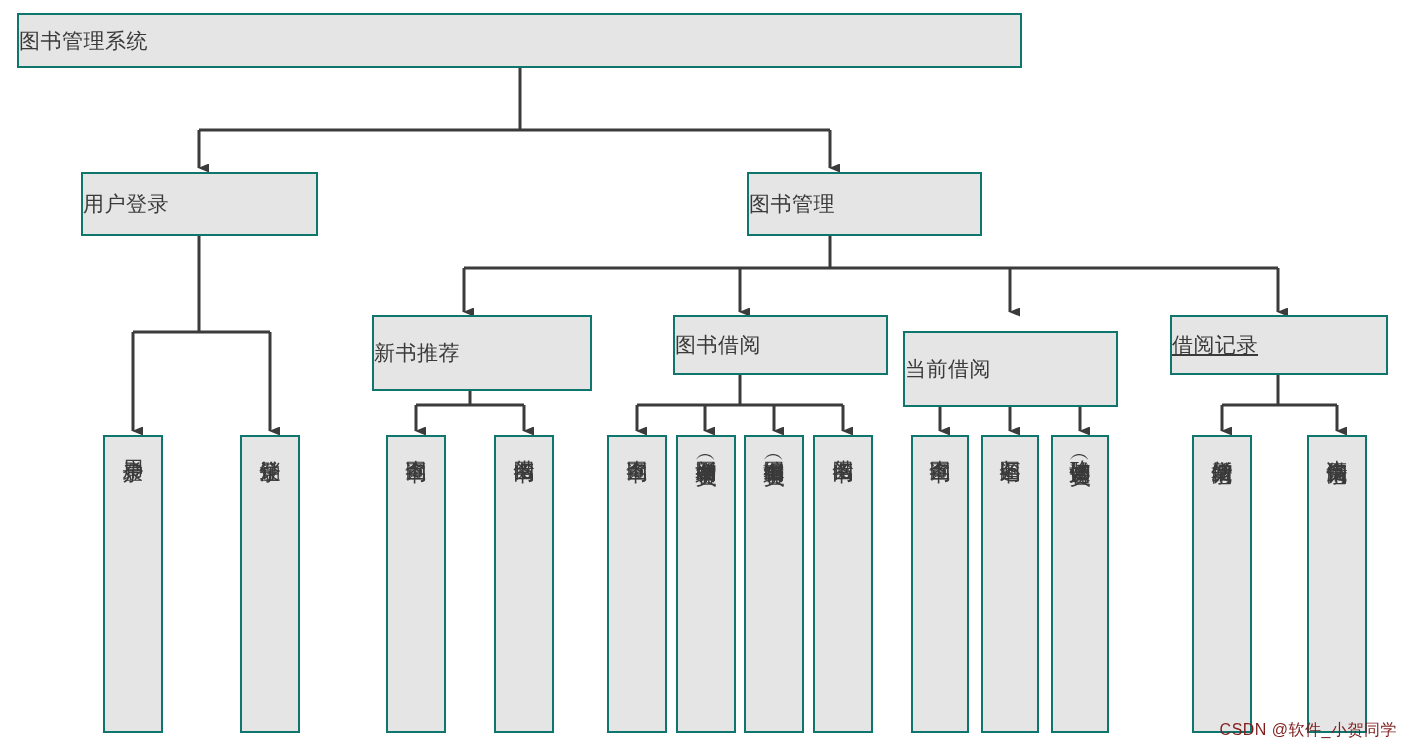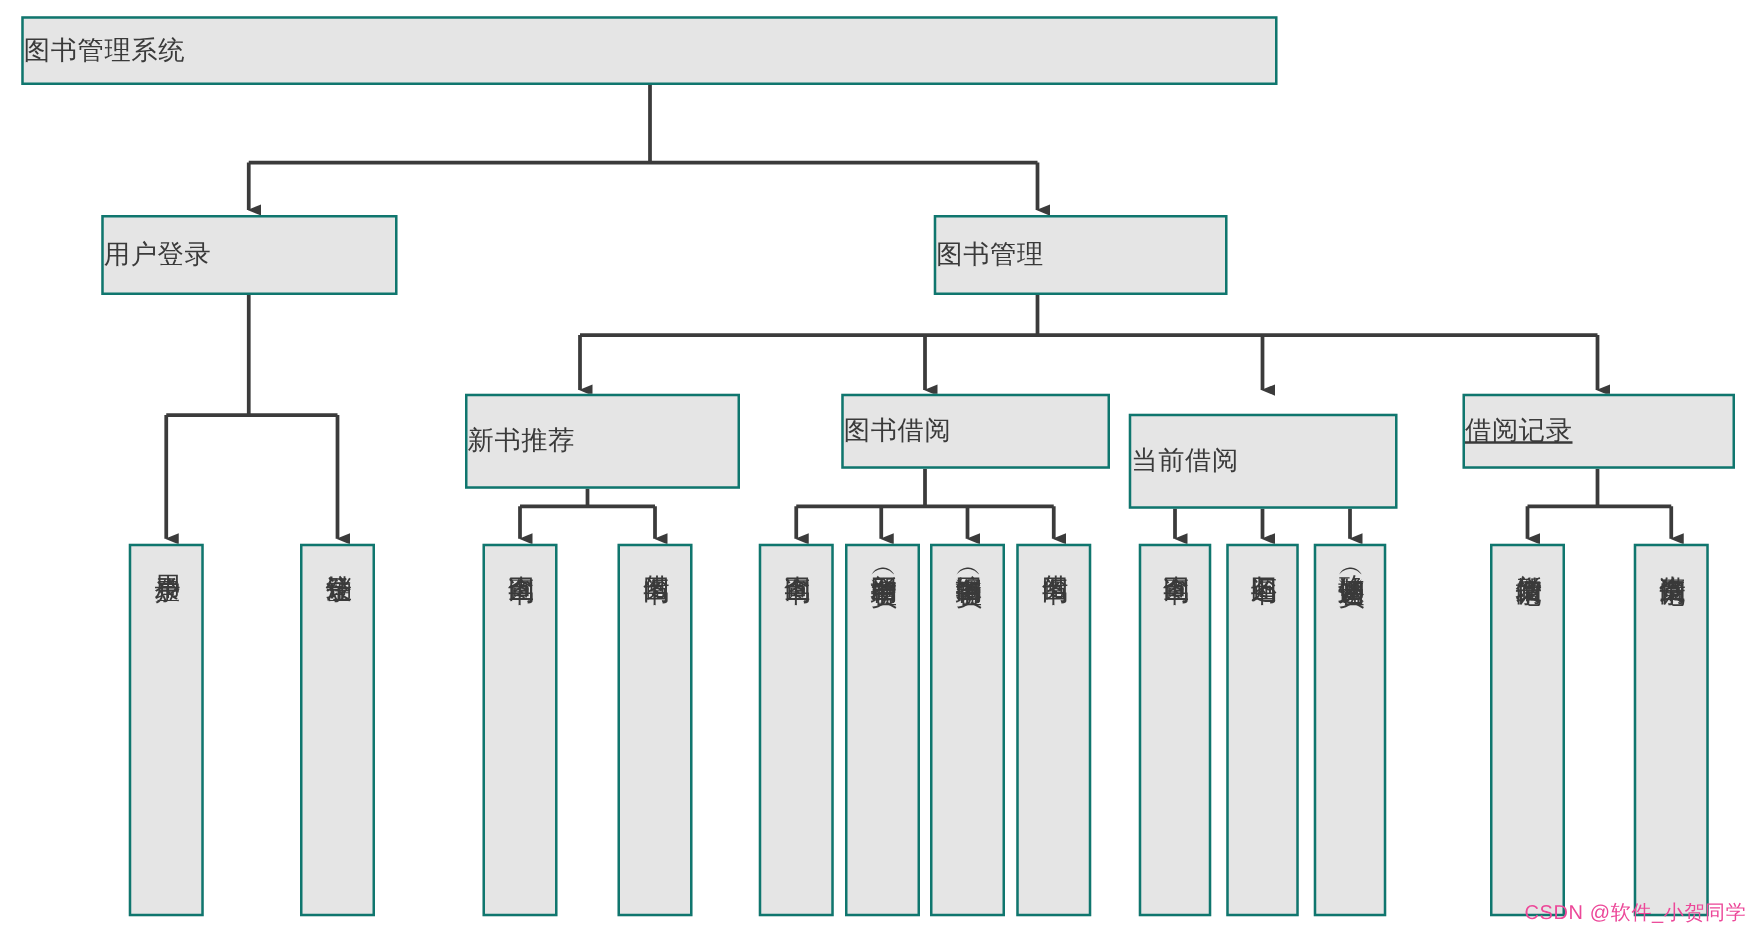--- a/index.html
+++ b/index.html
@@ -54,21 +54,21 @@
     white-space: nowrap;
   }
   .node.vertical .node-label {
     white-space: normal;
   }
   #watermark {
     position: absolute;
     right: 8px;
     bottom: 6px;
     font-size: 16px;
-    color: #ec4899;
+    color: #7f1d1d;
     letter-spacing: 0.5px;
     user-select: none;
   }
 </style>
 </head>
 <body>
 
 <div id="diagram-root">
 
   <svg id="edge-layer" viewBox="0 0 1405 747" width="1405" height="747" xmlns="http://www.w3.org/2000/svg">

